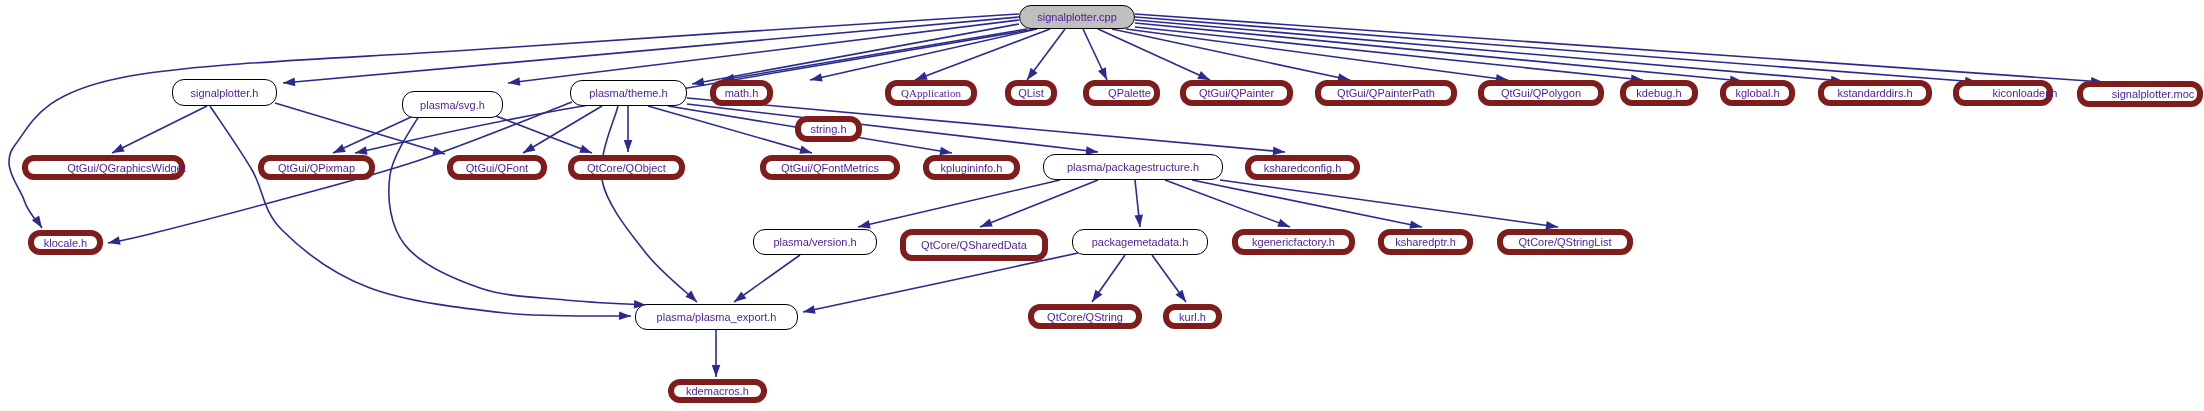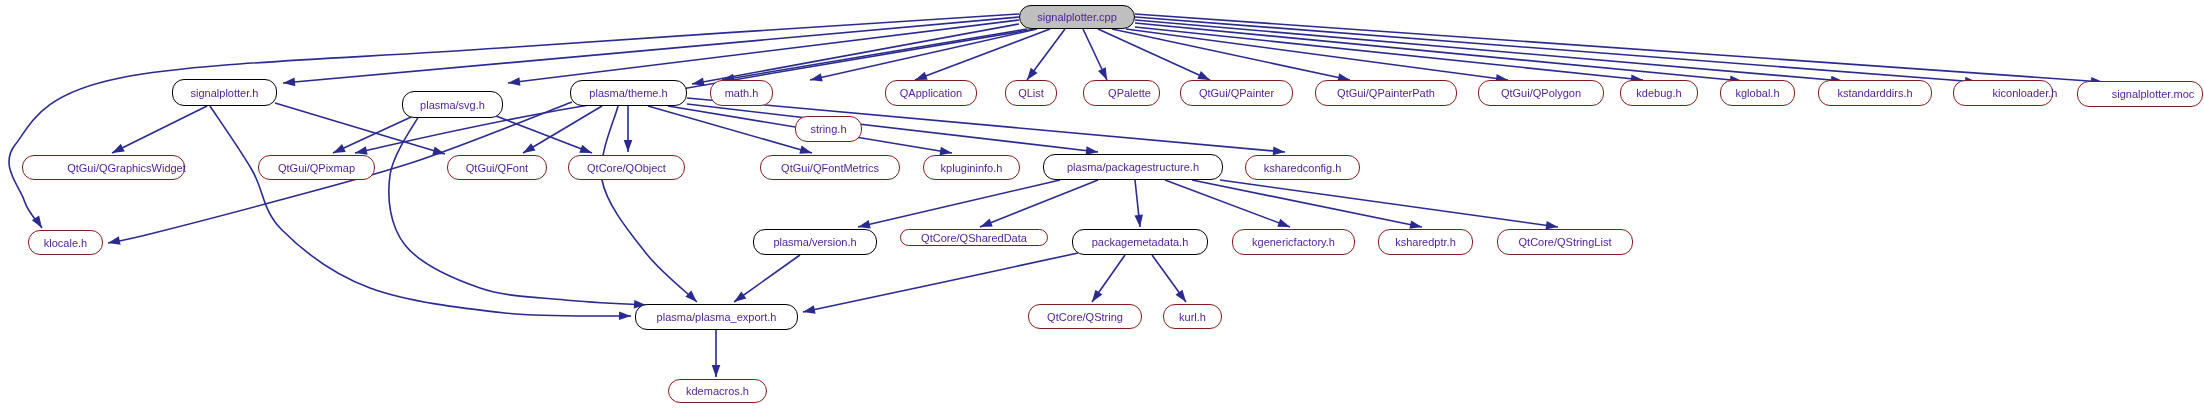--- a/index.html
+++ b/index.html
@@ -1,21 +1,21 @@
 <!DOCTYPE html>
 <html><head>
 <meta charset="utf-8">
 <style>
   html,body{margin:0;padding:0;background:#ffffff;}
   #canvas{position:relative;width:2204px;height:411px;background:#ffffff;overflow:hidden;
           font-family:"Liberation Sans","DejaVu Sans",sans-serif;}
   #edge-layer{position:absolute;left:0;top:0;width:2204px;height:411px;}
   .node{position:absolute;display:flex;align-items:center;justify-content:center;
         background:#ffffff;font-size:11px;color:#4c1d95;white-space:nowrap;box-sizing:border-box;border-radius:12px;}
-  .node.external{border:1px solid #7f1d1d;}
+  .node.external{border:6px solid #7f1d1d;}
   .node.internal{border:1.5px solid #000000;}
   .node.main{border:1.5px solid #000000;background:#bfbfbf;}
 </style>
 </head>
 <body>
 
 <div id="canvas">
   <svg id="edge-layer" viewBox="0 0 2204 411" xmlns="http://www.w3.org/2000/svg">
       <path d="M1019,17 L283,83" fill="none" stroke="#2a2a8f" stroke-width="1.6"></path>
       <polygon points="283,83 295.3,86.2 294.6,77.6" fill="#2a2a8f"></polygon>
@@ -104,42 +104,42 @@
       <path d="M716,330 L716,377" fill="none" stroke="#2a2a8f" stroke-width="1.6"></path>
       <polygon points="716,377 720.3,365.0 711.7,365.0" fill="#2a2a8f"></polygon>
     </svg>
 
 <div class="node main" style="left: 1019px; top: 5px; width: 116px; height: 24px;">signalplotter.cpp</div>
     <div class="node internal" style="left: 172px; top: 79px; width: 105px; height: 27px;">signalplotter.h</div>
     <div class="node internal" style="left: 402px; top: 79px; width: 101px; height: 27px; margin-top: 12px;">plasma/svg.h</div>
     <div class="node internal" style="left: 570px; top: 80px; width: 117px; height: 26px;">plasma/theme.h</div>
     <div class="node external" style="left: 710px; top: 80px; width: 63px; height: 26px;">math.h</div>
     <div class="node external" style="left: 795px; top: 80px; width: 67px; height: 26px; margin-top: 36px;">string.h</div>
-    <div class="node external" style="left: 885px; top: 80px; width: 92px; height: 26px;">QApplication</div>
+    <div class="node external" style="left: 885px; top: 80px; width: 92px; height: 26px; font-family: Liberation Serif, serif;">QApplication</div>
     <div class="node external" style="left: 1005px; top: 80px; width: 52px; height: 26px;">QList</div>
     <div class="node external" style="left: 1083px; top: 80px; width: 77px; height: 26px; padding-left: 16px;">QPalette</div>
     <div class="node external" style="left: 1180px; top: 80px; width: 113px; height: 26px;">QtGui/QPainter</div>
     <div class="node external" style="left: 1315px; top: 80px; width: 142px; height: 26px;">QtGui/QPainterPath</div>
     <div class="node external" style="left: 1478px; top: 80px; width: 126px; height: 26px;">QtGui/QPolygon</div>
     <div class="node external" style="left: 1620px; top: 80px; width: 78px; height: 26px;">kdebug.h</div>
     <div class="node external" style="left: 1720px; top: 80px; width: 75px; height: 26px;">kglobal.h</div>
     <div class="node external" style="left: 1818px; top: 80px; width: 114px; height: 26px;">kstandarddirs.h</div>
     <div class="node external" style="left: 1953px; top: 80px; width: 100px; height: 26px; padding-left: 44px;">kiconloader.h</div>
     <div class="node external" style="left: 2077px; top: 81px; width: 126px; height: 26px; padding-left: 26px;">signalplotter.moc</div>
     <div class="node external" style="left: 22px; top: 155px; width: 163px; height: 25px; padding-left: 46px;">QtGui/QGraphicsWidget</div>
     <div class="node external" style="left: 258px; top: 155px; width: 117px; height: 25px;">QtGui/QPixmap</div>
     <div class="node external" style="left: 447px; top: 155px; width: 100px; height: 25px;">QtGui/QFont</div>
     <div class="node external" style="left: 568px; top: 155px; width: 117px; height: 25px;">QtCore/QObject</div>
     <div class="node external" style="left: 760px; top: 155px; width: 140px; height: 25px;">QtGui/QFontMetrics</div>
     <div class="node external" style="left: 923px; top: 155px; width: 97px; height: 25px;">kplugininfo.h</div>
     <div class="node internal" style="left: 1043px; top: 154px; width: 180px; height: 26px;">plasma/packagestructure.h</div>
     <div class="node external" style="left: 1245px; top: 155px; width: 115px; height: 25px;">ksharedconfig.h</div>
     <div class="node external" style="left: 28px; top: 230px; width: 75px; height: 25px;">klocale.h</div>
     <div class="node internal" style="left: 753px; top: 229px; width: 124px; height: 26px;">plasma/version.h</div>
-    <div class="node external" style="left: 900px; top: 229px; width: 148px; height: 17px;">QtCore/QSharedData</div>
+    <div class="node external" style="left: 900px; top: 229px; width: 148px; height: 32px;">QtCore/QSharedData</div>
     <div class="node internal" style="left: 1072px; top: 229px; width: 136px; height: 26px;">packagemetadata.h</div>
     <div class="node external" style="left: 1232px; top: 229px; width: 123px; height: 26px;">kgenericfactory.h</div>
     <div class="node external" style="left: 1378px; top: 229px; width: 95px; height: 26px;">ksharedptr.h</div>
     <div class="node external" style="left: 1497px; top: 229px; width: 136px; height: 26px;">QtCore/QStringList</div>
     <div class="node internal" style="left: 635px; top: 304px; width: 163px; height: 26px;">plasma/plasma_export.h</div>
     <div class="node external" style="left: 1028px; top: 304px; width: 114px; height: 25px;">QtCore/QString</div>
     <div class="node external" style="left: 1163px; top: 304px; width: 59px; height: 25px;">kurl.h</div>
     <div class="node external" style="left: 668px; top: 379px; width: 99px; height: 24px;">kdemacros.h</div>
   </div>
 

